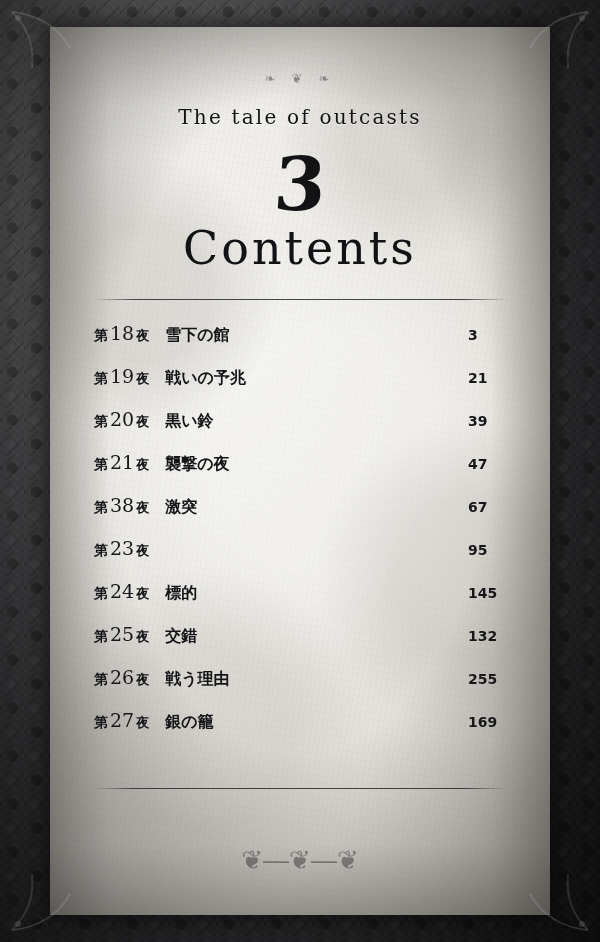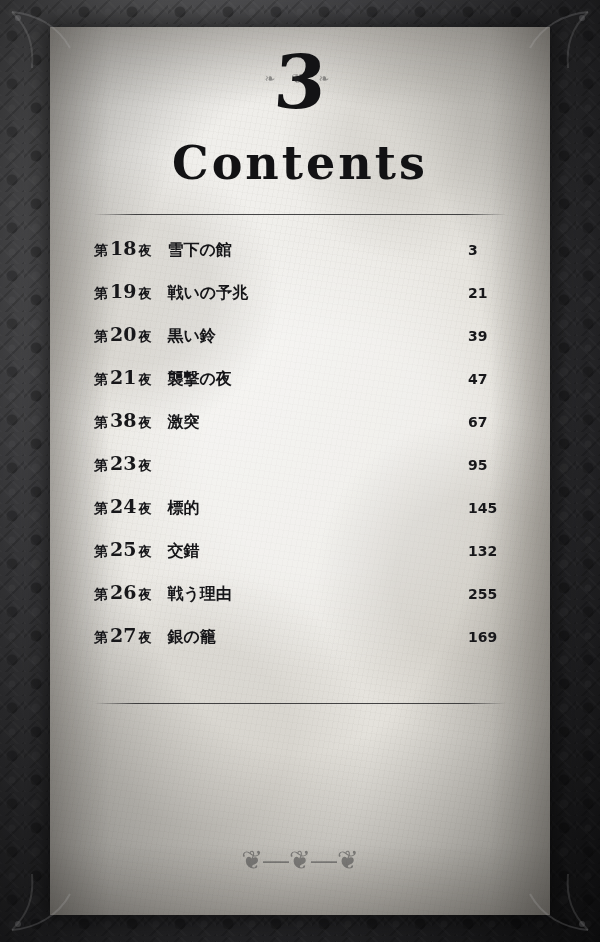--- a/index.html
+++ b/index.html
@@ -105,24 +105,24 @@
     margin-top: 18px;
     font-family: "DejaVu Serif", serif;
     font-size: 74px;
     font-weight: 700;
     line-height: 1;
     color: #131315;
     transform: skewX(-4deg);
   }
   .contents-heading {
     text-align: center;
-    margin-top: 21px;
+    margin-top: 4px;
     font-family: "DejaVu Serif", serif;
     font-size: 46px;
-    font-weight: 700;
+    font-weight: 400;
     letter-spacing: 3px;
     color: #121214;
     line-height: 1;
   }
 
   
   .rule {
     width: 412px;
     height: 1px;
     margin: 0 auto;
@@ -148,21 +148,21 @@
   }
   .ch-pre {
     font-family: "DejaVu Sans", sans-serif;
     font-size: 14px;
     font-weight: 700;
     color: #17171a;
   }
   .ch-num {
     font-family: "DejaVu Serif", serif;
     font-size: 19px;
-    font-weight: 700;
+    font-weight: 400;
     margin: 0 2px;
     color: #17171a;
   }
   .ch-post {
     font-family: "DejaVu Sans", sans-serif;
     font-size: 13px;
     font-weight: 700;
     color: #17171a;
   }
   .ch-title {
@@ -241,20 +241,21 @@
   </div>
 
   <div class="paper">
     <div class="paper-texture"></div>
     <div class="paper-edge-shade"></div>
 
     <div class="flourish flourish-top">❧ ❦ ❧</div>
 
     <div class="content">
 
+      <div class="series-title">The tale of outcasts</div>
 
       <div class="volume-number">3</div>
 
       <div class="contents-heading">Contents</div>
 
       <div class="rule top"></div>
 
       <div class="toc">
 
         <div class="toc-row">

